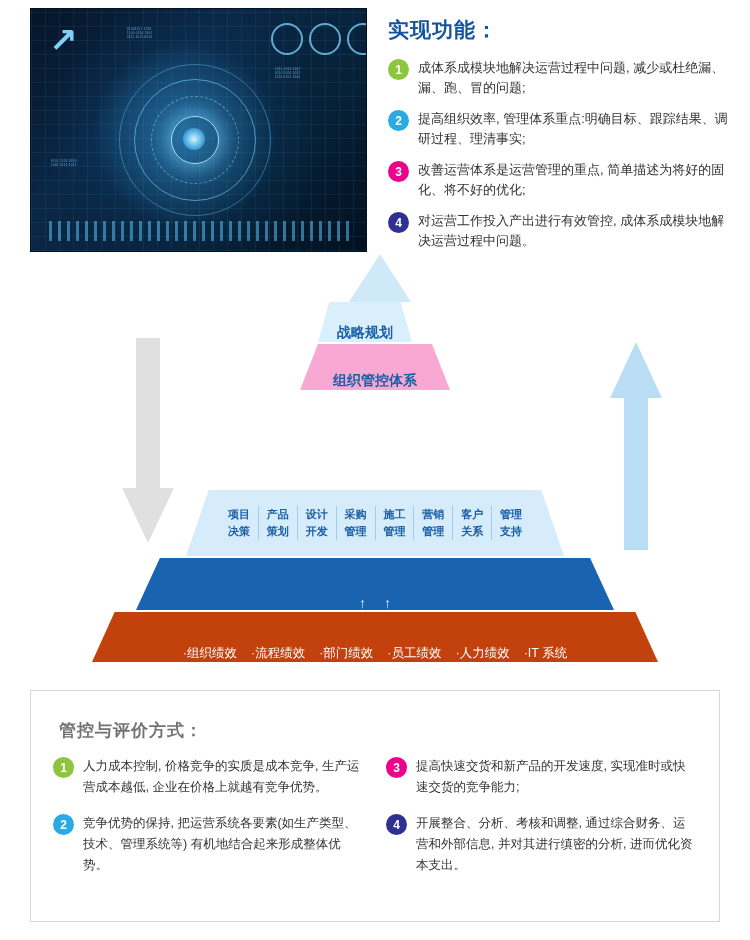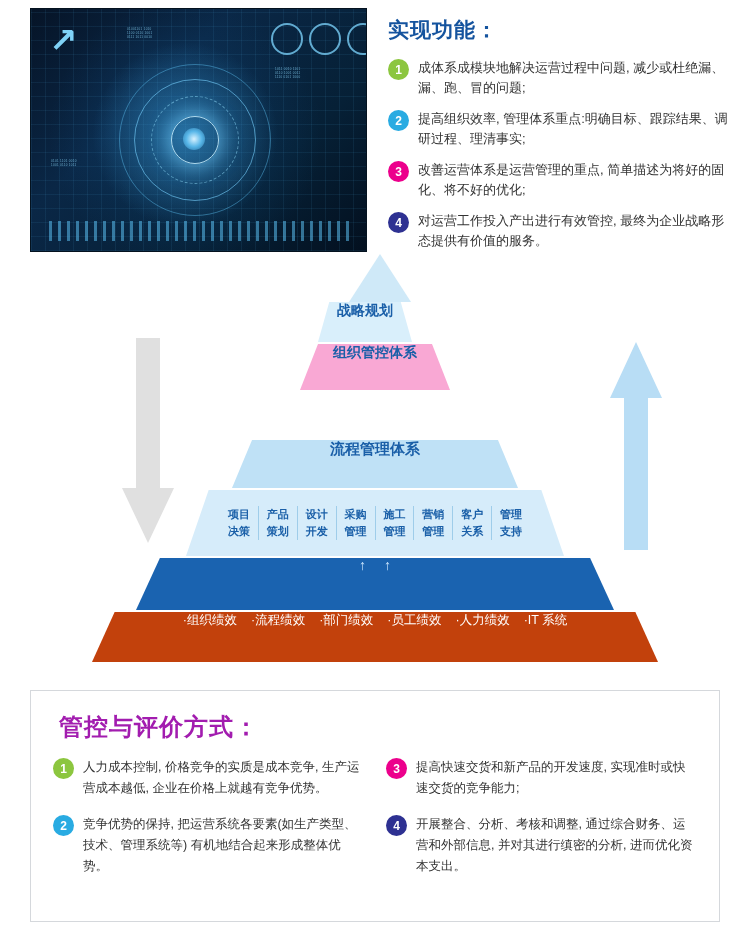--- a/index.html
+++ b/index.html
@@ -88,21 +88,21 @@
   .bullet-text{
     font-size:13px;line-height:20px;color:#333;flex:1 1 auto;
   }
 
   
   .pyramid-wrap{
     position:absolute;left:0;top:252px;width:750px;height:425px;
   }
   .layer{
     position:absolute;
-    display:flex;align-items:flex-start;justify-content:center;
+    display:flex;align-items:flex-end;justify-content:center;
     color:#1a5fa8;font-weight:bold;
     box-sizing:border-box;
   }
   .tri-top{
     position:absolute;left:349px;top:2px;
     width:0;height:0;
     border-left:31px solid transparent;
     border-right:31px solid transparent;
     border-bottom:48px solid #cfe9f8;
   }
@@ -149,21 +149,21 @@
     position:absolute;left:608px;top:86px;width:56px;height:212px;
   }
 
   
   .bottom-panel{
     position:absolute;left:30px;top:690px;width:690px;height:232px;
     border:1px solid #d5d8dc;background:#fff;box-sizing:border-box;
     padding:16px 22px;
   }
   .bottom-title{
-    color:#a21caf;font-size:24px;font-weight:bold;letter-spacing:1px;margin:4px 0 14px 6px;
+    color:#737373;font-size:17px;font-weight:bold;letter-spacing:1px;margin:12px 0 14px 6px;
   }
   .bottom-grid{
     display:flex;gap:22px;
   }
   .bcol{flex:1 1 50%;}
   .bullet-row-b{display:flex;align-items:flex-start;margin-bottom:15px;}
   .bullet-text-b{font-size:12.5px;line-height:21px;color:#333;flex:1 1 auto;}
 </style>
 </head>
 <body>
@@ -202,21 +202,21 @@
     <div class="bullet-row">
       <div class="badge" style="background:#29abe2">2</div>
       <div class="bullet-text">提高组织效率, 管理体系重点:明确目标、跟踪结果、调研过程、理清事实;</div>
     </div>
     <div class="bullet-row">
       <div class="badge" style="background:#ec008c">3</div>
       <div class="bullet-text">改善运营体系是运营管理的重点, 简单描述为将好的固化、将不好的优化;</div>
     </div>
     <div class="bullet-row">
       <div class="badge" style="background:#2e3192">4</div>
-      <div class="bullet-text">对运营工作投入产出进行有效管控, 最终为企业战略形态提供有价值的服务。</div>
+      <div class="bullet-text">对运营工作投入产出进行有效管控, 成体系成模块地解决运营过程中问题。</div>
     </div>
   </div>
 </div>
 
 <div class="pyramid-wrap">
 
   <svg class="big-arrow-down" viewBox="0 0 56 212">
     <polygon points="16,0 40,0 40,150 54,150 28,205 2,150 16,150" fill="#e0e0e0"></polygon>
   </svg>
 
@@ -228,23 +228,20 @@
 
   <div class="layer l1">
     <span>战略规划</span>
   </div>
 
   <div class="layer l2">
     <span>组织管控体系</span>
   </div>
 
 
-  <div class="layer l4">
-    <span>流程管理体系</span>
-  </div>
 
   <div class="layer l5">
     <div class="cols">
       <div class="col">
           <div>项目</div>
           <div>决策</div>
         </div>
       <div class="col">
           <div>产品</div>
           <div>策划</div>

